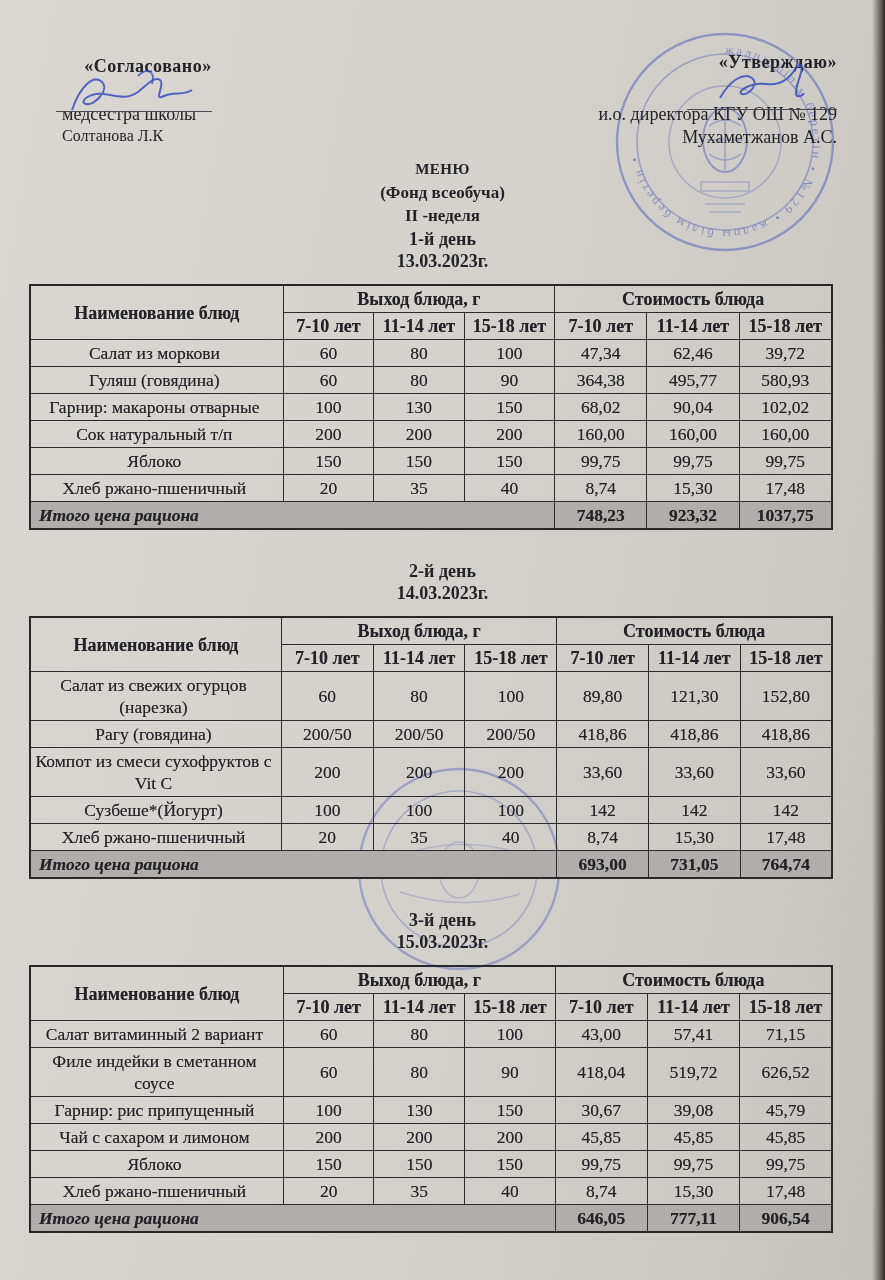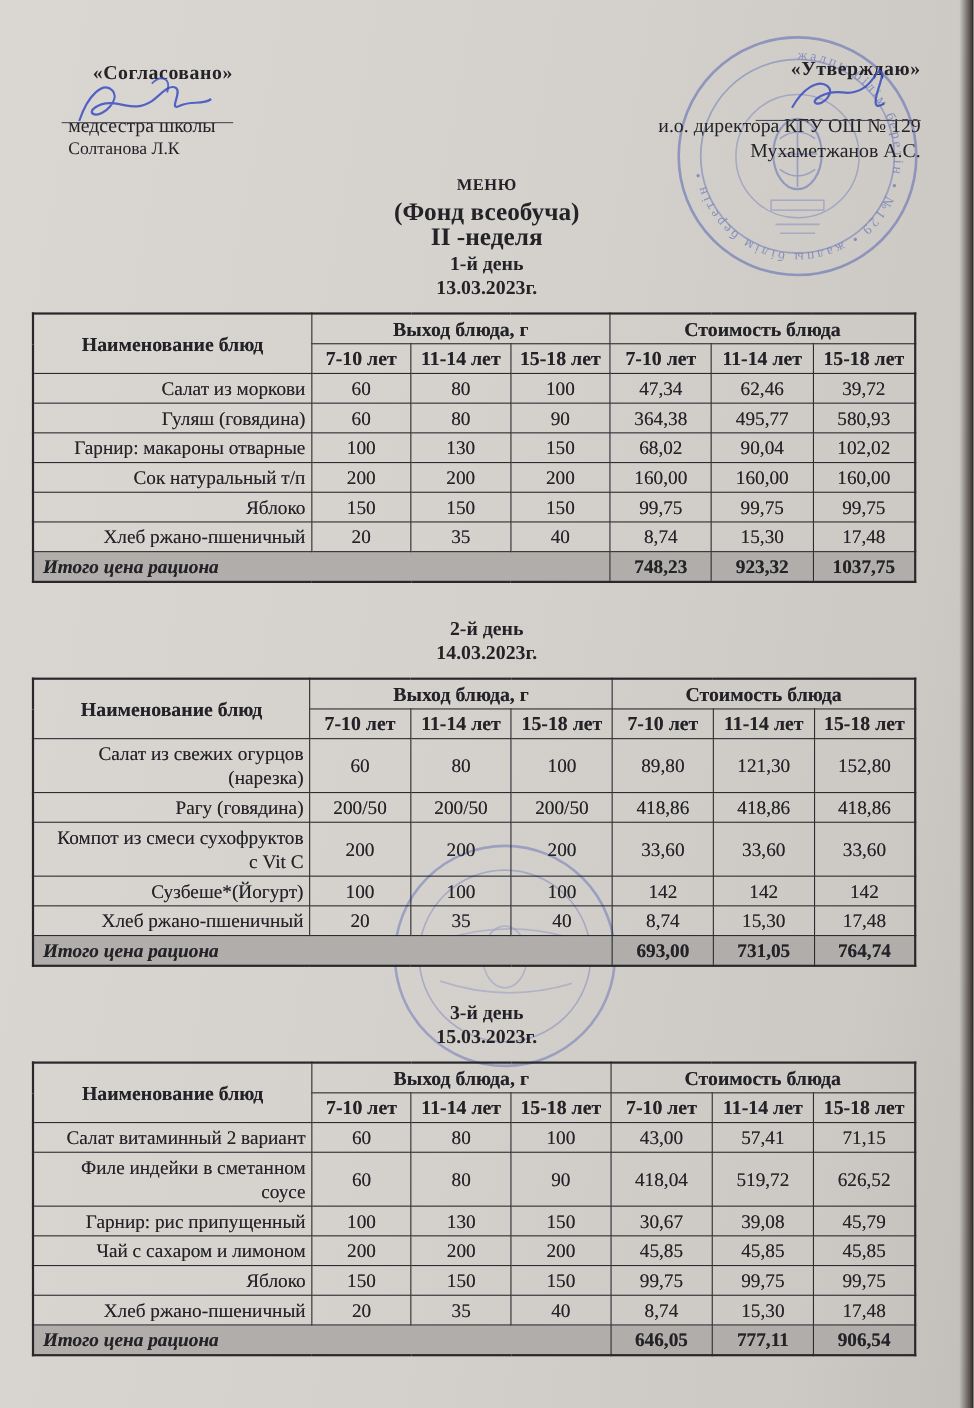--- a/index.html
+++ b/index.html
@@ -15,32 +15,32 @@
   .sig-line-l{position:absolute;left:-24px;top:50px;width:160px;border-bottom:1.6px solid #4a4a50;}
   .appr-left .role{margin-top:26px;font-size:18px;}
   .appr-left .nm{margin-top:2px;font-size:16px;}
   .appr-right{position:absolute;right:48px;top:52px;font-size:18px;text-align:right;}
   .appr-right .q{font-weight:bold;letter-spacing:.5px;}
   .sig-line-r{position:absolute;right:52px;top:46px;width:145px;border-bottom:1.6px solid #4a4a55;}
   .appr-right .role{margin-top:30px;font-size:18px;}
   .appr-right .nm{margin-top:2px;font-size:18px;}
   .title-block{text-align:center;line-height:23px;margin-top:8px;}
   .title-block .t1{font-size:15px;font-weight:bold;letter-spacing:.5px;}
-  .title-block .t2,.title-block .t3{font-size:23px;font-weight:bold;}
+  .title-block .t2,.title-block .t3{font-size:17px;font-weight:bold;}
   .days{margin-top:0;}
   .day-head{text-align:center;font-size:18px;font-weight:bold;line-height:22px;margin:30px 0 12px;}
   .day:first-child .day-head{margin-top:1px;}
   table.menu{width:804px;margin:0 auto 0 29px;border-collapse:collapse;
     border:2.5px solid #28282b;font-size:17.5px;}
   table.menu th,table.menu td{border:1.6px solid #2c2c30;padding:2px 5px;
     text-align:center;vertical-align:middle;line-height:22px;
     text-shadow:0 0 .5px rgba(35,35,45,.55);}
   table.menu th{font-weight:bold;font-size:18px;}
   table.menu th.name-h{width:252px;}
-  table.menu td.nm{text-align:right;padding-left:12px;}
+  table.menu td.nm{text-align:center;padding-left:0;}
   table.menu col.vc{width:95px;}
   tr.total td{background:#b0adaa;font-weight:bold;}
   tr.total td.tlabel{text-align:left;font-style:italic;padding-left:8px;}
   
   .stamp{position:absolute;z-index:1;pointer-events:none;}
   .stamp-top{left:605px;top:22px;}
   .stamp-mid{left:352px;top:762px;}
   .sig{position:absolute;z-index:3;pointer-events:none;}
   .sig-l{left:42px;top:66px;}
   .sig-r{left:700px;top:58px;}

